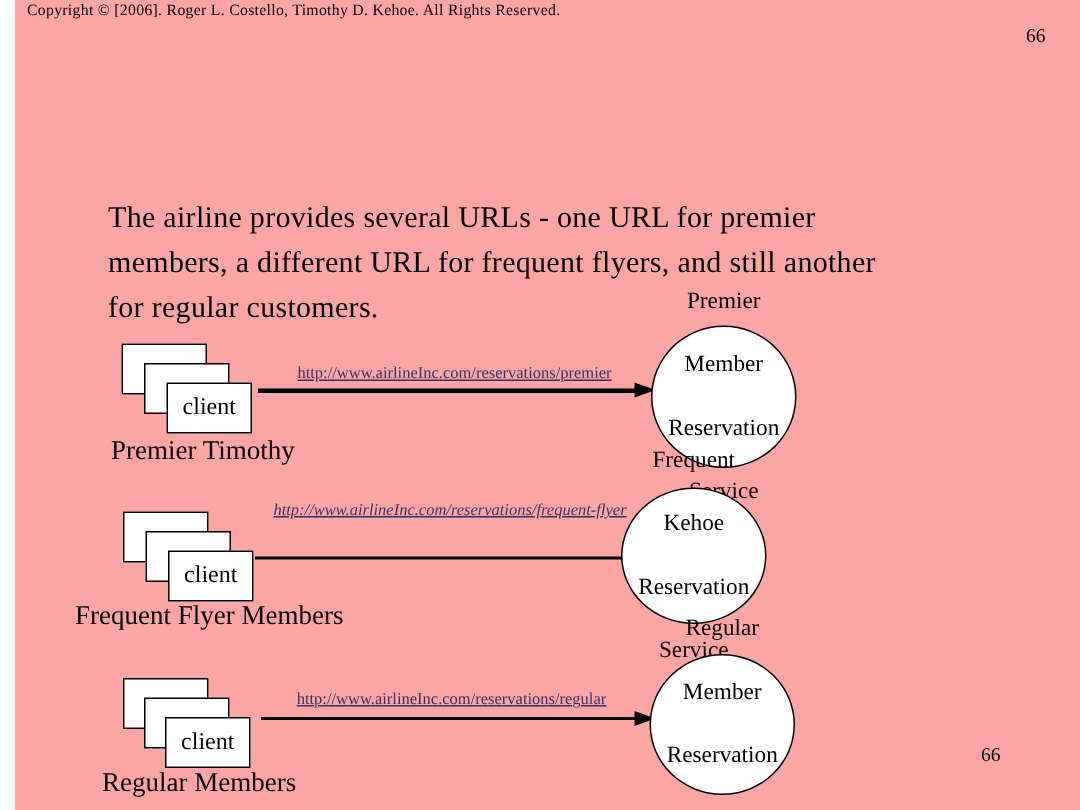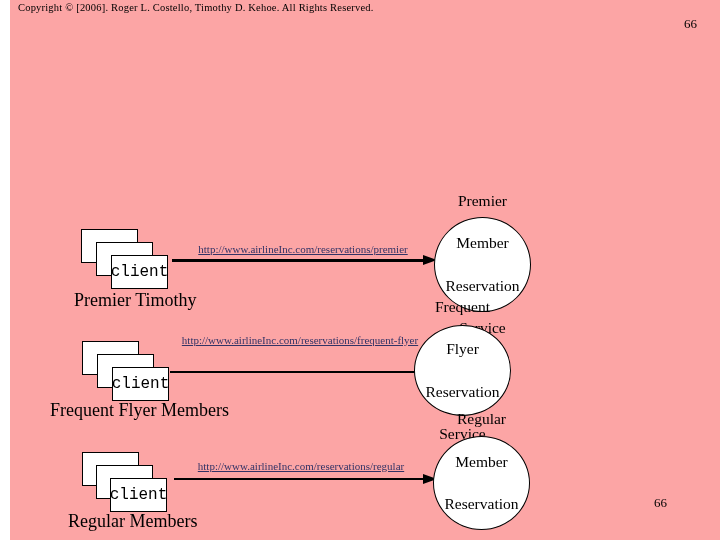--- a/index.html
+++ b/index.html
@@ -36,21 +36,20 @@
   }
   .body-text {
     position: absolute; left: 62px; top: 130px; width: 514px;
     font-size: 20px; line-height: 30px; letter-spacing: 0.2px;
   }
 
   .stack-rect {
     position: absolute; width: 57px; height: 34px;
     background: #ffffff; border: 1.5px solid #000000;
     box-sizing: border-box;
-    font-family: Liberation Mono, monospace;
   }
   .client-box {
     display: flex; align-items: center; justify-content: center;
     font-size: 16px;
   }
   .group-label {
     position: absolute; font-size: 18px; white-space: nowrap;
   }
   .url-link {
     position: absolute; font-size: 11px; text-align: center;
@@ -77,20 +76,21 @@
 </style>
 </head>
 <body>
 
 <div class="slide">
 
   <div class="copyright">Copyright © [2006]. Roger L. Costello, Timothy D. Kehoe. All Rights Reserved.</div>
   <div class="pagenum-top">66</div>
 
 
+  <p class="body-text" style="margin:0;">The airline provides several URLs - one URL for premier members, a different URL for frequent flyers, and still another for regular customers.</p>
 
   <div>
     <div>
       <div class="stack-rect" style="left:71px;top:229px;"></div>
       <div class="stack-rect" style="left:86px;top:242px;"></div>
       <div class="stack-rect client-box" style="left:101px;top:255px;">client</div>
     </div>
     <div class="group-label" style="left:64px;top:290px;">Premier Timothy</div>
     <a class="url-link" style="left:158px;top:243px;width:270px;">http://www.airlineInc.com/reservations/premier</a>
     <div class="arrow-line" style="left:162px;top:259px;width:252px;height:3px;"></div>
@@ -103,26 +103,26 @@
     </div>
   </div>
 
   <div>
     <div>
       <div class="stack-rect" style="left:72px;top:341px;"></div>
       <div class="stack-rect" style="left:87px;top:354px;"></div>
       <div class="stack-rect client-box" style="left:102px;top:367px;">client</div>
     </div>
     <div class="group-label" style="left:40px;top:400px;">Frequent Flyer Members</div>
-    <a class="url-link" style="left:150px;top:334px;width:280px;">http://www.airlineInc.com/reservations/frequent-flyer</a>
+    <a class="url-link" style="left:150px;top:334px;width:280px;font-style:italic;">http://www.airlineInc.com/reservations/frequent-flyer</a>
     <div class="arrow-line" style="left:160px;top:371px;width:254px;height:2px;"></div>
     <div class="arrow-head" style="left:413px;top:366.5px;"></div>
     <div class="service-ellipse" style="left:404px;top:325px;width:97px;height:91px;">
       <div class="svc-line">Frequent</div>
-      <div class="svc-line">Flyer</div>
+      <div class="svc-line">Kehoe</div>
       <div class="svc-line">Reservation</div>
       <div class="svc-line">Service</div>
     </div>
   </div>
 
   <div>
     <div>
       <div class="stack-rect" style="left:72px;top:452px;"></div>
       <div class="stack-rect" style="left:86px;top:465px;"></div>
       <div class="stack-rect client-box" style="left:100px;top:478px;">client</div>

